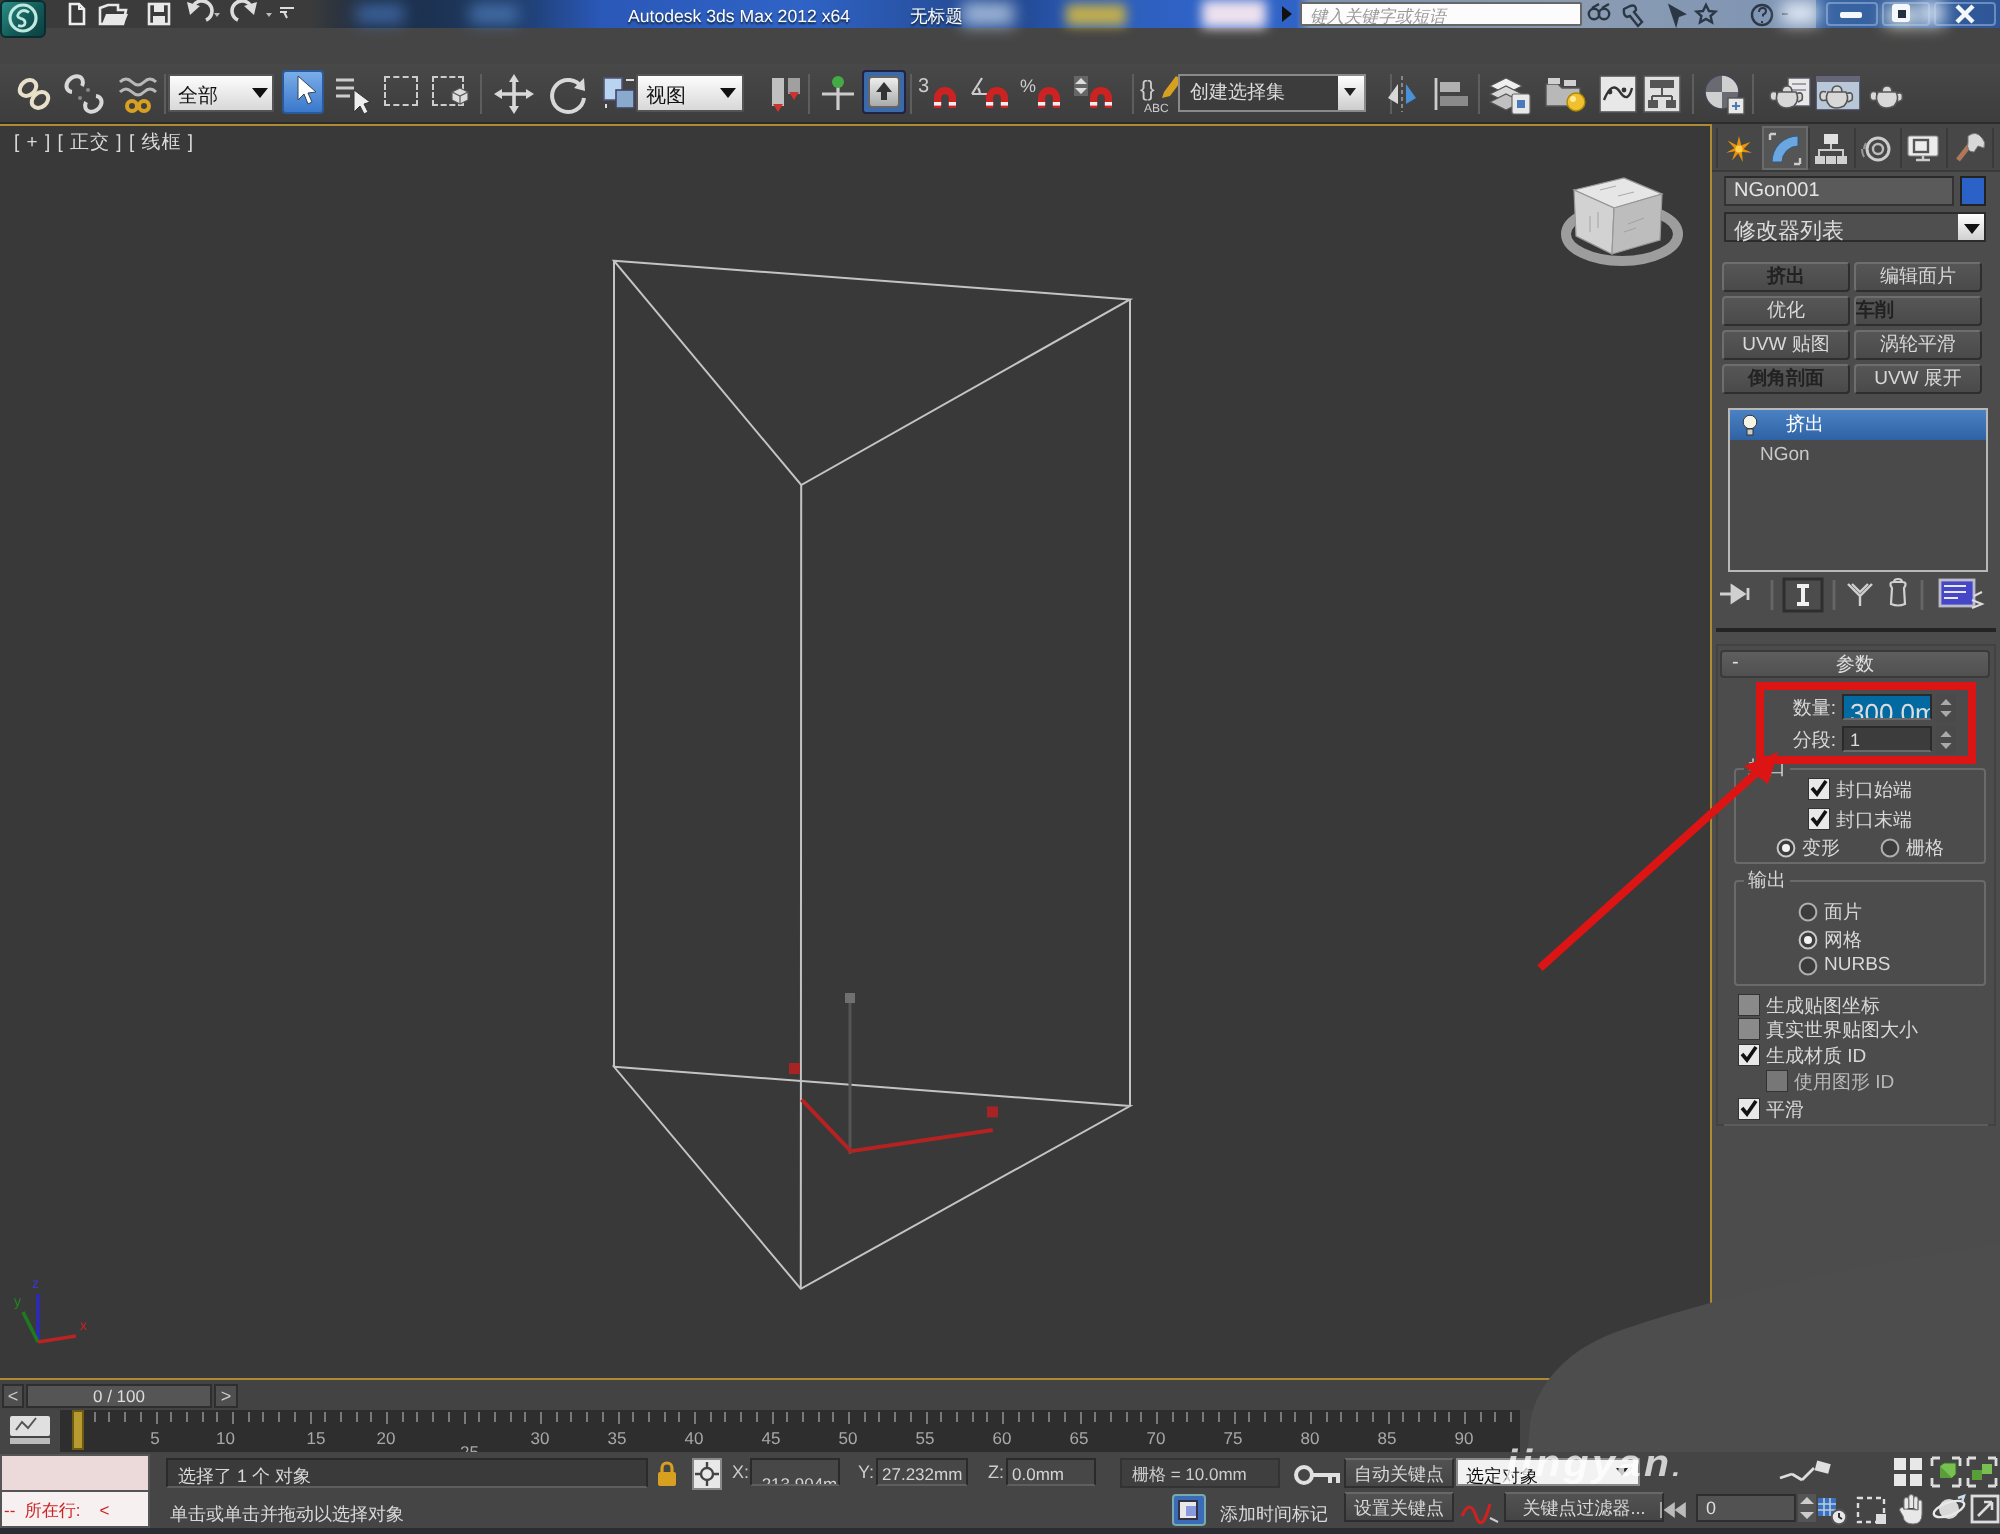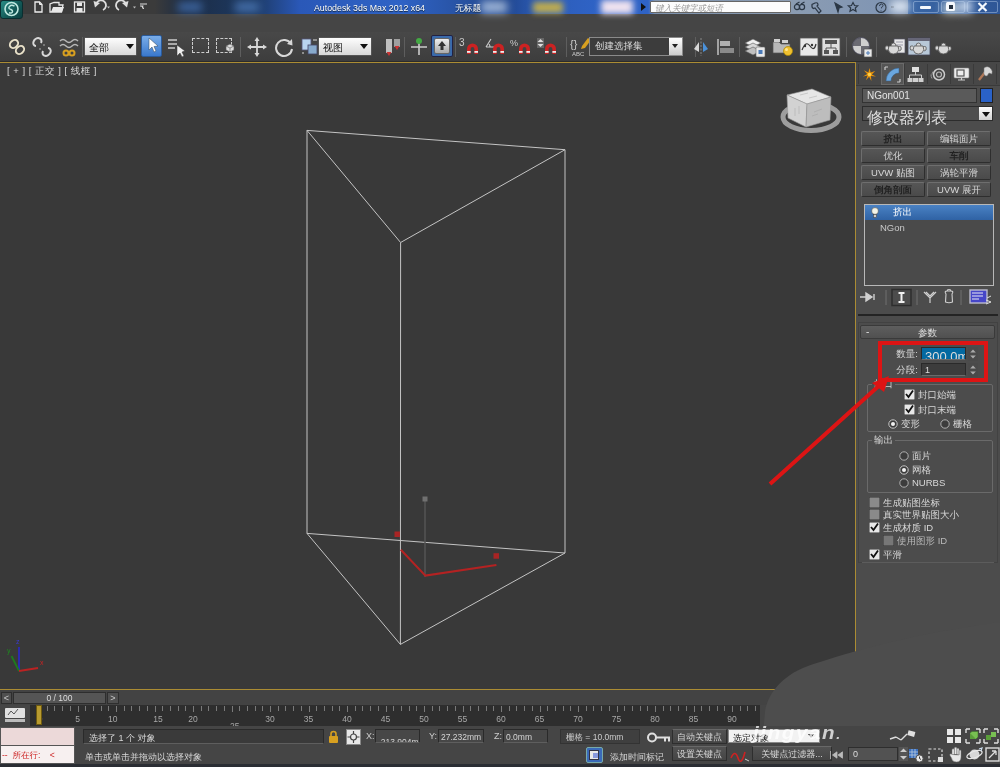--- a/index.html
+++ b/index.html
@@ -326,27 +326,27 @@
         <rect x="1" y="2" width="15" height="10" rx="1" fill="#ececec" stroke="#888" stroke-width="0.6"></rect>
         <rect x="4" y="4" width="7" height="6" fill="none" stroke="#555" stroke-width="1.2"></rect>
         <path d="M5 14 h7 M8.5 12 v2" stroke="#ccc" stroke-width="1.2"></path>
       </svg>
 <svg class="abs" style="left:976px;top:65px" width="18" height="18" viewBox="0 0 18 18">
         <path d="M3 15 L10 6" stroke="#b07858" stroke-width="2.4"></path>
         <path d="M8 3 q4 -3 7 1 q2 2 1 5 l-3 -1 -2 3 q-4 0 -3 -5 z" fill="#d8d8d8" stroke="#777" stroke-width="0.5"></path>
       </svg>
 <div class="abs" style="left:862px;top:88px;width:115px;height:15px;background:#5a5a5a;border:1px solid #333;border-top-color:#2a2a2a;color:#e4e4e4;font-size:10px;padding:1px 0 0 4px">NGon001</div>
 <div class="abs" style="left:980px;top:88px;width:13px;height:15px;background:#2a62c8;border:1px solid #222"></div>
-<div class="abs" style="left:862px;top:106px;width:131px;height:15px;background:#4f4f4f;border:1px solid #2c2c2c;color:#dcdcdc;font-size:16px;padding:0.5px 0 0 4px">修改器列表</div>
+<div class="abs" style="left:862px;top:106px;width:131px;height:15px;background:#4f4f4f;border:1px solid #2c2c2c;color:#dcdcdc;font-size:11px;padding:0.5px 0 0 4px">修改器列表</div>
 <div class="abs" style="left:979px;top:107px;width:13px;height:13px;background:linear-gradient(#fff,#d0d0d0)"></div>
 <div class="abs" style="left:982px;top:112px;width:0;height:0;border-left:4.5px solid transparent;border-right:4.5px solid transparent;border-top:5.5px solid #111"></div>
 <div class="abs" style="left:861px;top:131px;width:64px;height:15px;background:linear-gradient(#565656,#4a4a4a);border:1px solid #2e2e2e;border-top-color:#6e6e6e;border-left-color:#6e6e6e;border-radius:2px;color:#222;font-weight:bold;font-size:9.5px;text-align:center;line-height:14px;white-space:nowrap;overflow:hidden">挤出</div>
 <div class="abs" style="left:927px;top:131px;width:64px;height:15px;background:linear-gradient(#565656,#4a4a4a);border:1px solid #2e2e2e;border-top-color:#6e6e6e;border-left-color:#6e6e6e;border-radius:2px;color:#d8d8d8;font-weight:normal;font-size:9.5px;text-align:center;line-height:14px;white-space:nowrap;overflow:hidden">编辑面片</div>
 <div class="abs" style="left:861px;top:148px;width:64px;height:15px;background:linear-gradient(#565656,#4a4a4a);border:1px solid #2e2e2e;border-top-color:#6e6e6e;border-left-color:#6e6e6e;border-radius:2px;color:#d8d8d8;font-weight:normal;font-size:9.5px;text-align:center;line-height:14px;white-space:nowrap;overflow:hidden">优化</div>
-<div class="abs" style="left:927px;top:148px;width:64px;height:15px;background:linear-gradient(#565656,#4a4a4a);border:1px solid #2e2e2e;border-top-color:#6e6e6e;border-left-color:#6e6e6e;border-radius:2px;color:#222;font-weight:bold;font-size:9.5px;text-align:center;line-height:14px;white-space:nowrap;overflow:hidden">车削</div>
+<div class="abs" style="left:927px;top:148px;width:64px;height:15px;background:linear-gradient(#565656,#4a4a4a);border:1px solid #2e2e2e;border-top-color:#6e6e6e;border-left-color:#6e6e6e;border-radius:2px;color:#222;font-weight:bold;font-size:9.5px;line-height:14px;white-space:nowrap;overflow:hidden">车削</div>
 <div class="abs" style="left:861px;top:165px;width:64px;height:15px;background:linear-gradient(#565656,#4a4a4a);border:1px solid #2e2e2e;border-top-color:#6e6e6e;border-left-color:#6e6e6e;border-radius:2px;color:#d8d8d8;font-weight:normal;font-size:9.5px;text-align:center;line-height:14px;white-space:nowrap;overflow:hidden">UVW 贴图</div>
 <div class="abs" style="left:927px;top:165px;width:64px;height:15px;background:linear-gradient(#565656,#4a4a4a);border:1px solid #2e2e2e;border-top-color:#6e6e6e;border-left-color:#6e6e6e;border-radius:2px;color:#d8d8d8;font-weight:normal;font-size:9.5px;text-align:center;line-height:14px;white-space:nowrap;overflow:hidden">涡轮平滑</div>
 <div class="abs" style="left:861px;top:182px;width:64px;height:15px;background:linear-gradient(#565656,#4a4a4a);border:1px solid #2e2e2e;border-top-color:#6e6e6e;border-left-color:#6e6e6e;border-radius:2px;color:#222;font-weight:bold;font-size:9.5px;text-align:center;line-height:14px;white-space:nowrap;overflow:hidden">倒角剖面</div>
 <div class="abs" style="left:927px;top:182px;width:64px;height:15px;background:linear-gradient(#565656,#4a4a4a);border:1px solid #2e2e2e;border-top-color:#6e6e6e;border-left-color:#6e6e6e;border-radius:2px;color:#d8d8d8;font-weight:normal;font-size:9.5px;text-align:center;line-height:14px;white-space:nowrap;overflow:hidden">UVW 展开</div>
 <div class="abs" style="left:864px;top:204px;width:130px;height:82px;background:#4a4a4a;border:1px solid #b8b8b8"></div>
 <div class="abs" style="left:865px;top:205px;width:128px;height:15px;background:linear-gradient(#4a82c4,#2f62a4);color:#fff;font-size:9.5px;padding:1px 0 0 28px">挤出</div>
 <svg class="abs" style="left:869px;top:206px" width="12" height="13" viewBox="0 0 12 13">
         <circle cx="6" cy="5" r="3.4" fill="#f4f4e8" stroke="#333" stroke-width="0.5"></circle>
         <rect x="4.5" y="8.5" width="3" height="3" fill="#ccc" stroke="#333" stroke-width="0.5"></rect>
       </svg>

